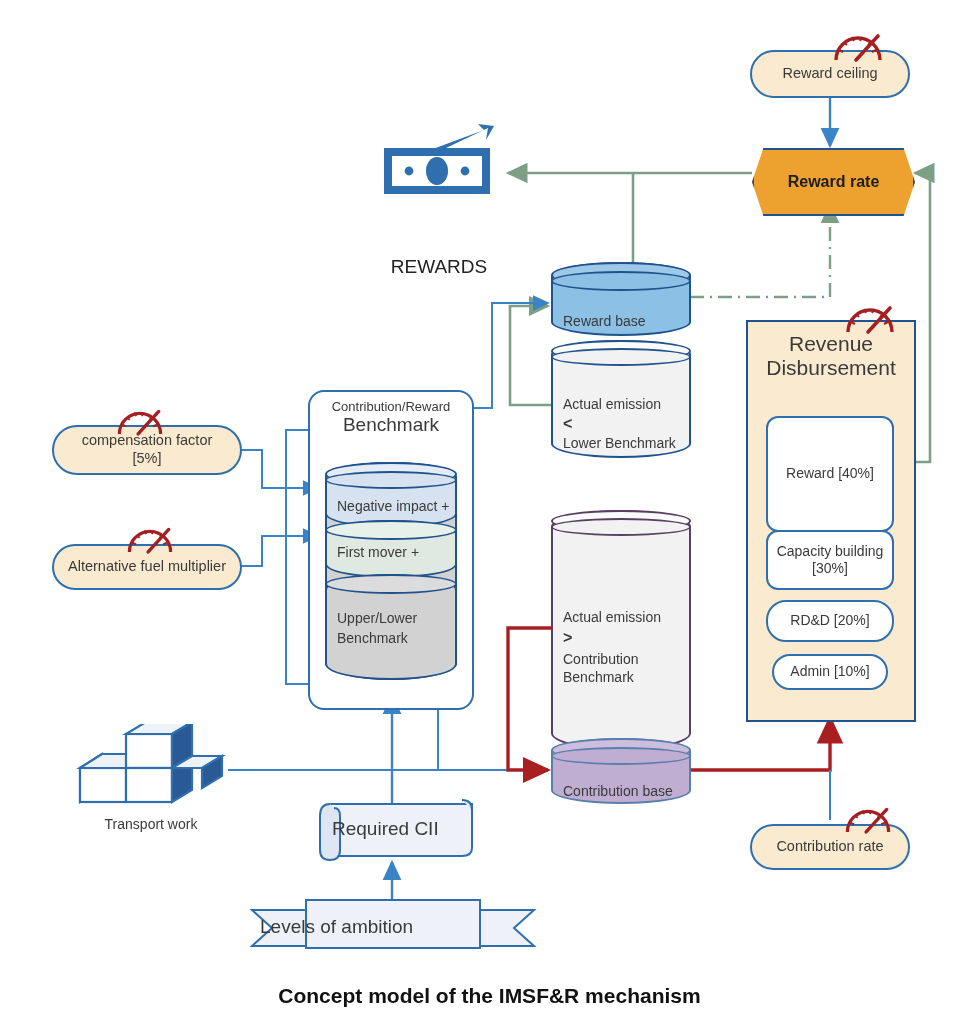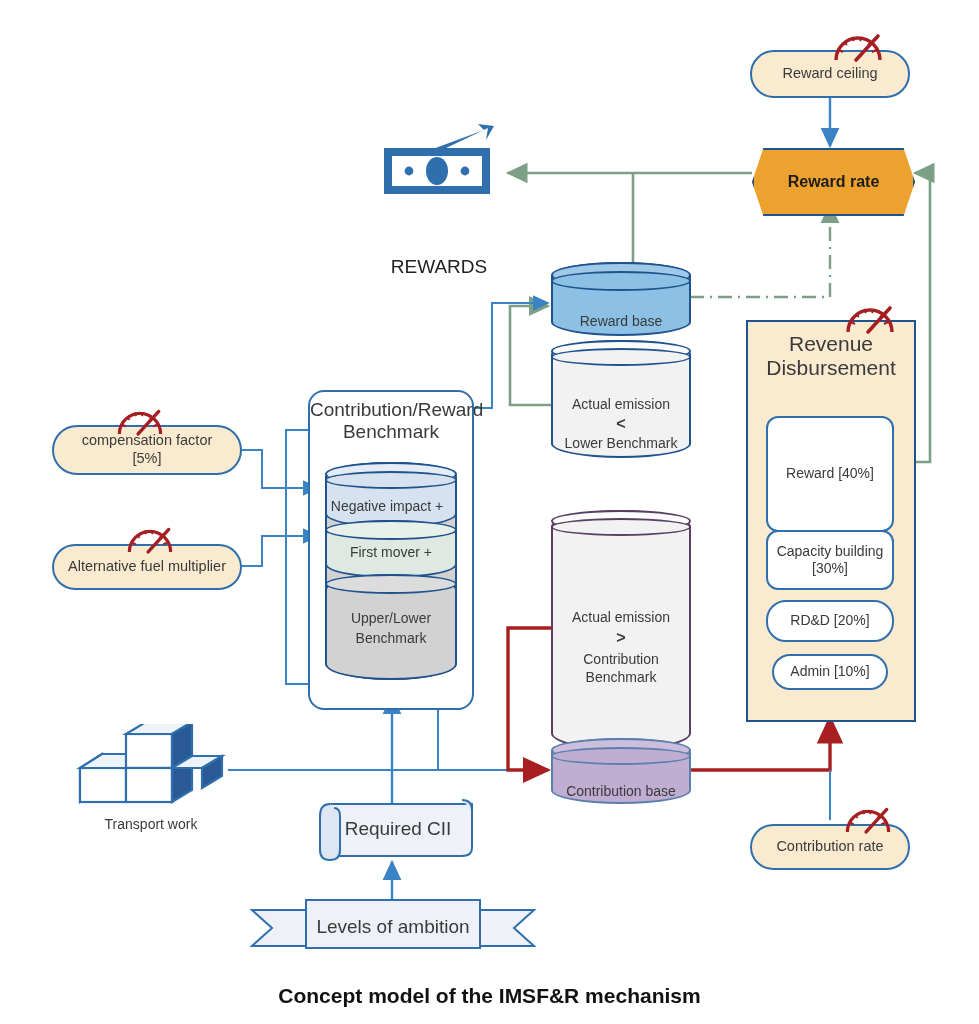--- a/index.html
+++ b/index.html
@@ -24,27 +24,27 @@
   .wbox{background:#ffffff;border:2px solid #2f6fad;border-radius:12px;font-size:14px;z-index:7;}
   .wbox.small{border-radius:20px;}
 
   
   .panel{background:#faebd0;border:2px solid #20538d;z-index:4;}
   .obox{background:#ffffff;border:2px solid #2f6fad;border-radius:16px;z-index:4;}
 
   .panel-title{position:absolute;left:0;right:0;top:10px;font-size:21px;color:#3a3a3a;
                text-align:center;line-height:1.16;z-index:5;}
   .obox-title{position:absolute;left:0;right:0;top:7px;text-align:center;z-index:5;}
-  .obox-title .l1{font-size:19px;display:block;}
+  .obox-title .l1{font-size:13px;display:block;}
   .obox-title .l2{font-size:19px;display:block;}
 
   
   .cyl{position:absolute;z-index:5;}
   .cylseg{position:absolute;left:0;right:0;box-sizing:border-box;border:2px solid #20538d;}
-  .ctext{position:absolute;left:0;right:0;text-align:center;font-size:14px;z-index:8;color:#3a3a3a;}
+  .ctext{position:absolute;left:0;right:0;text-align:left;font-size:14px;z-index:8;color:#3a3a3a;padding-left:12px;}
 
   .caption{position:absolute;left:0;right:0;bottom:16px;text-align:center;
            font-weight:bold;font-size:21px;color:#111;}
   .label{position:absolute;text-align:center;font-size:14px;color:#3a3a3a;}
   .rewlabel{position:absolute;text-align:center;font-size:19px;color:#222;}
   .gauge{position:absolute;z-index:9;}
   .icon3d{position:absolute;z-index:5;}
 </style>
 </head>
 <body>

